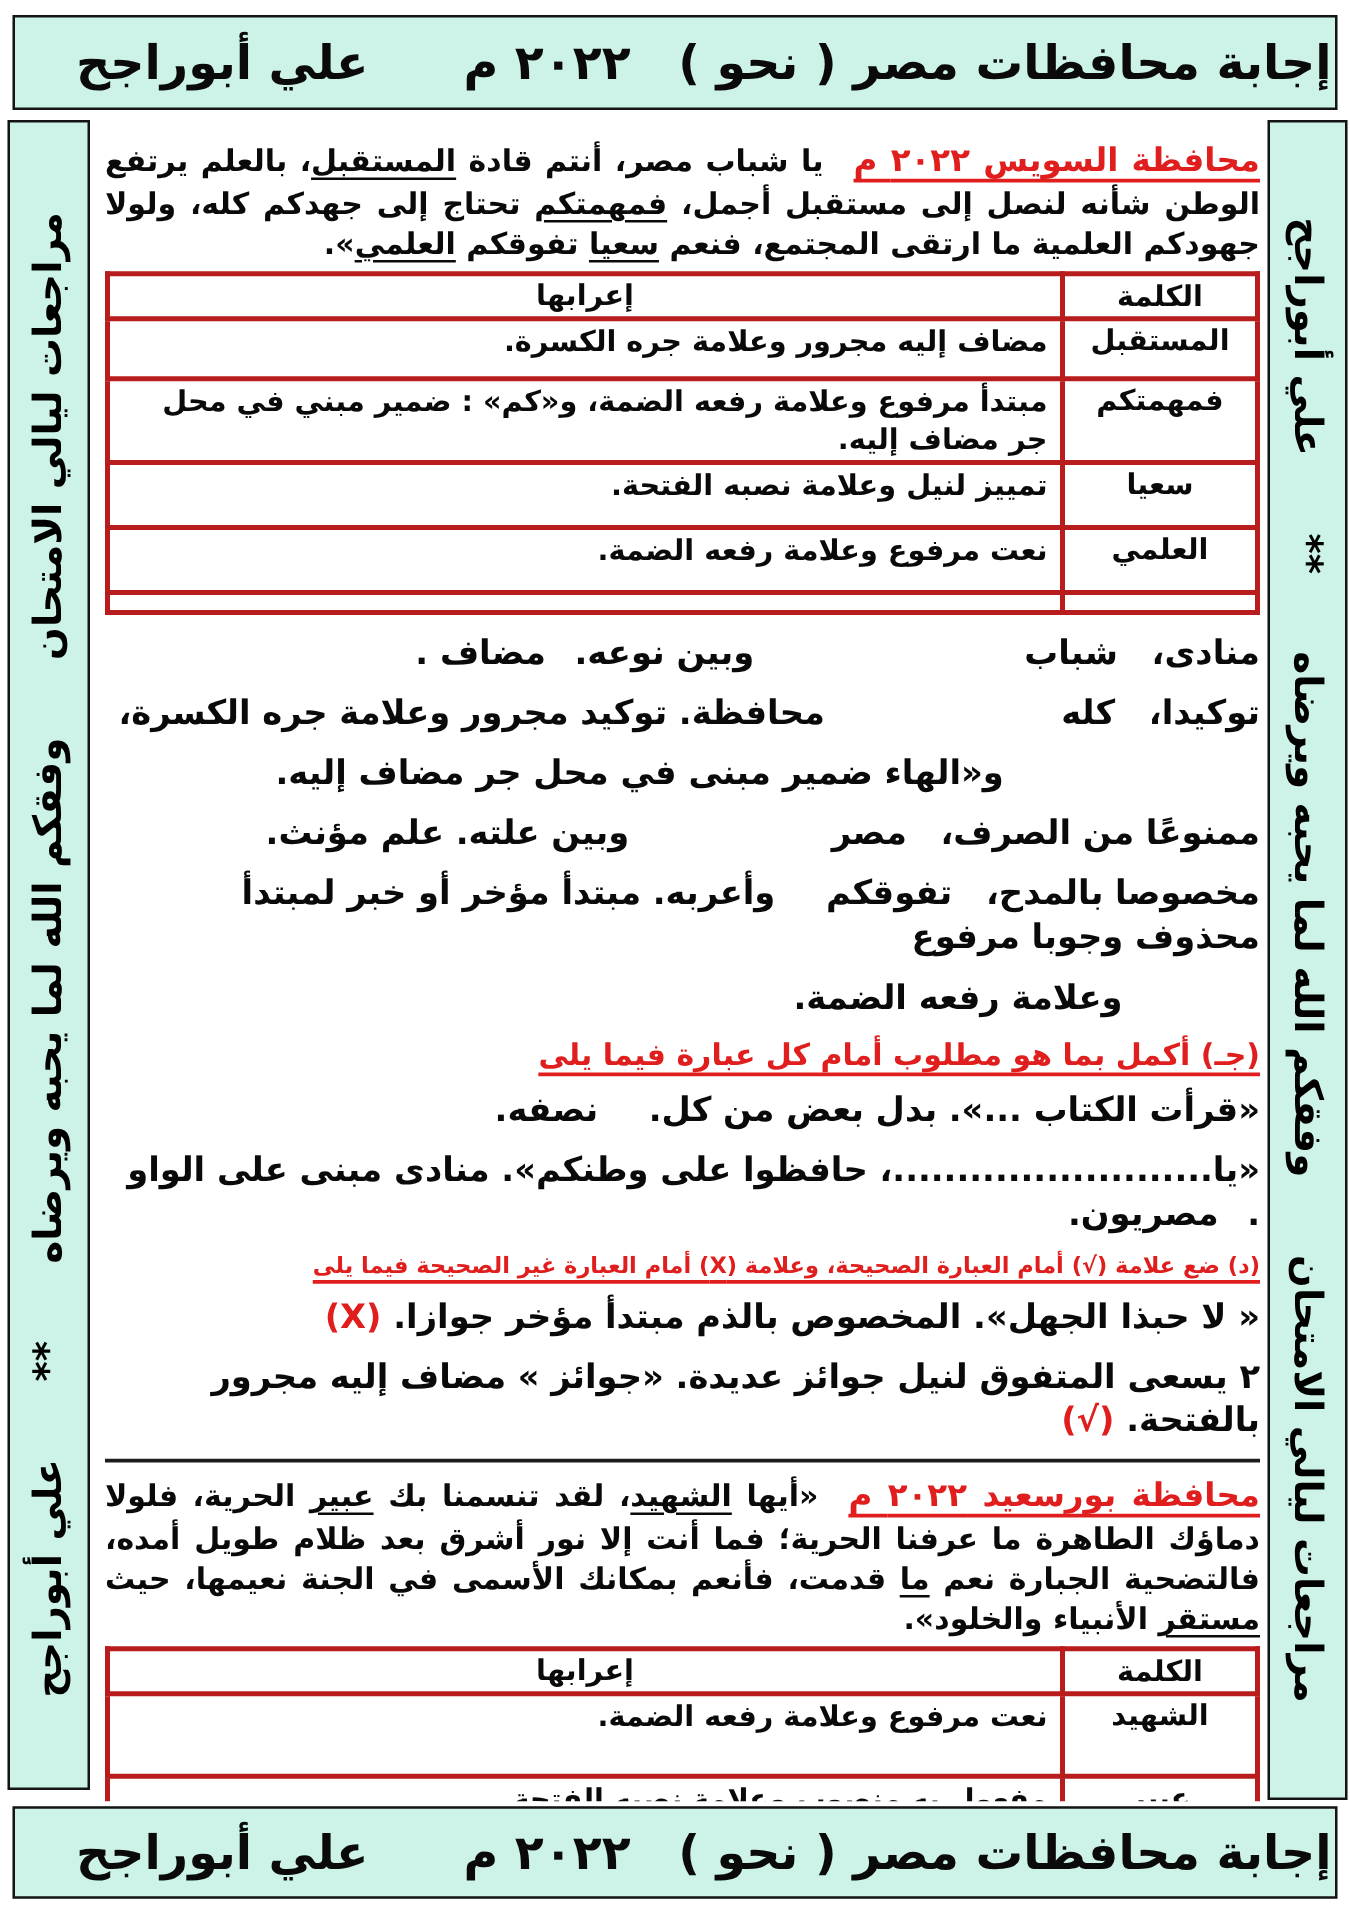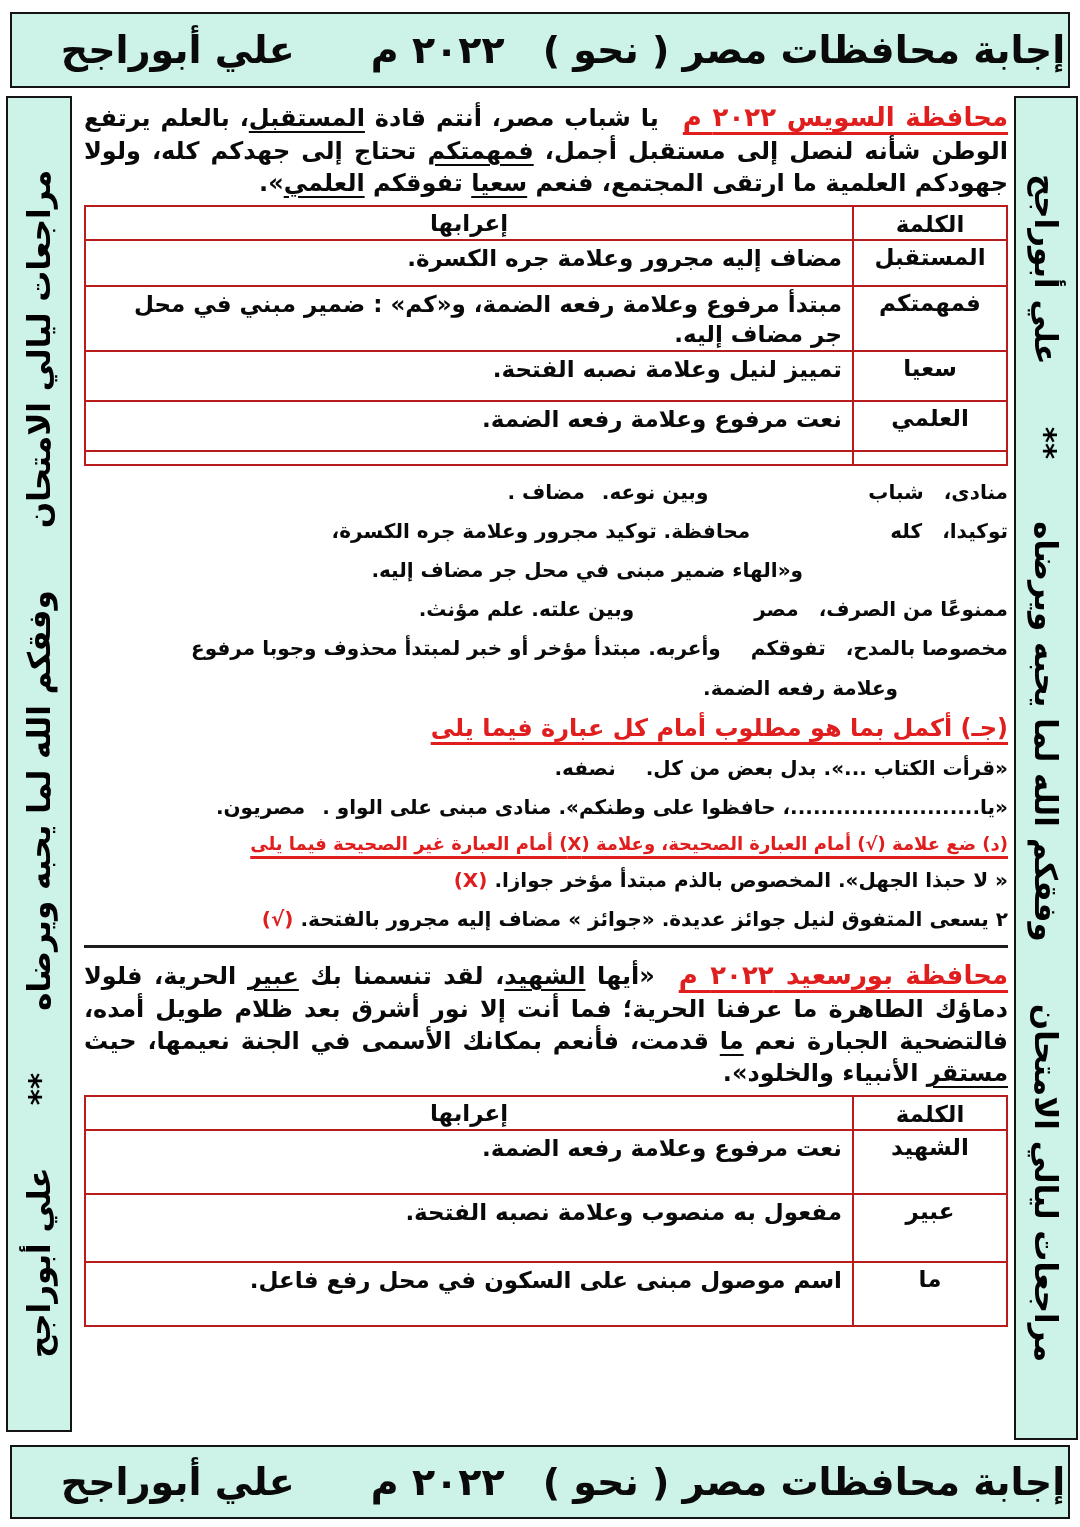--- a/index.html
+++ b/index.html
@@ -19,36 +19,36 @@
   .sidebar{position:absolute;top:96px;overflow:hidden;}
   .sb-left{left:6px;width:66px;height:1336px;}
   .sb-right{left:1014px;width:64px;height:1344px;}
   .rot{
     position:absolute;top:50%;left:50%;white-space:nowrap;direction:rtl;
     font-size:31px;color:#000;
   }
   .rot-l{transform:translate(-50%,-50%) rotate(-90deg);}
   .rot-r{transform:translate(-50%,-50%) rotate(90deg);}
   .main{
-    position:absolute;left:84px;top:96px;width:924px;bottom:86px;
+    position:absolute;left:84px;top:108px;width:924px;bottom:86px;
     direction:rtl;text-align:right;overflow:hidden;
   }
   .para{font-size:24px;line-height:1.34;margin:4px 0 6px;text-align:justify;}
   .h-red{color:#e01e1e;text-decoration:underline;text-decoration-thickness:2.5px;text-underline-offset:6px;}
   .h-para{font-size:26px;}
   .u{text-decoration:underline;text-decoration-thickness:2px;text-underline-offset:5px;}
   table{width:100%;border-collapse:collapse;margin:6px 0 8px;direction:rtl;}
-  th,td{border:2px solid #b91c1c;vertical-align:top;}
+  th,td{border:4px solid #b91c1c;vertical-align:top;}
   th{height:28px;font-size:23px;text-align:center;vertical-align:middle;}
   .wcol{width:150px;text-align:center;font-size:23px;padding-top:3px;border-radius:15px;}
   .icell{text-align:right;padding:3px 10px 0;font-size:23px;line-height:1.3;}
   .r-h40 td{height:40px;} .r-h44 td{height:44px;}
   .r-h58 td{height:58px;} .r-h62 td{height:62px;}
   .rempty td{height:10px;}
-  .line{font-size:20px;margin:13px 0;line-height:1.3;}
+  .line{font-size:27px;margin:13px 0;line-height:1.3;}
   .indent-a{padding-right:205px;margin-top:2px;}
   .indent-b{padding-right:110px;margin-top:14px;}
   .sec-head{font-size:24px;margin:4px 0 12px;}
   .sec-head-d{font-size:18px;}
   .mark{color:#e01e1e;}
   .divider{border:0;border-top:3px solid #1c1c1c;margin:10px 0 10px;}
 </style>
 </head>
 <body>
 

